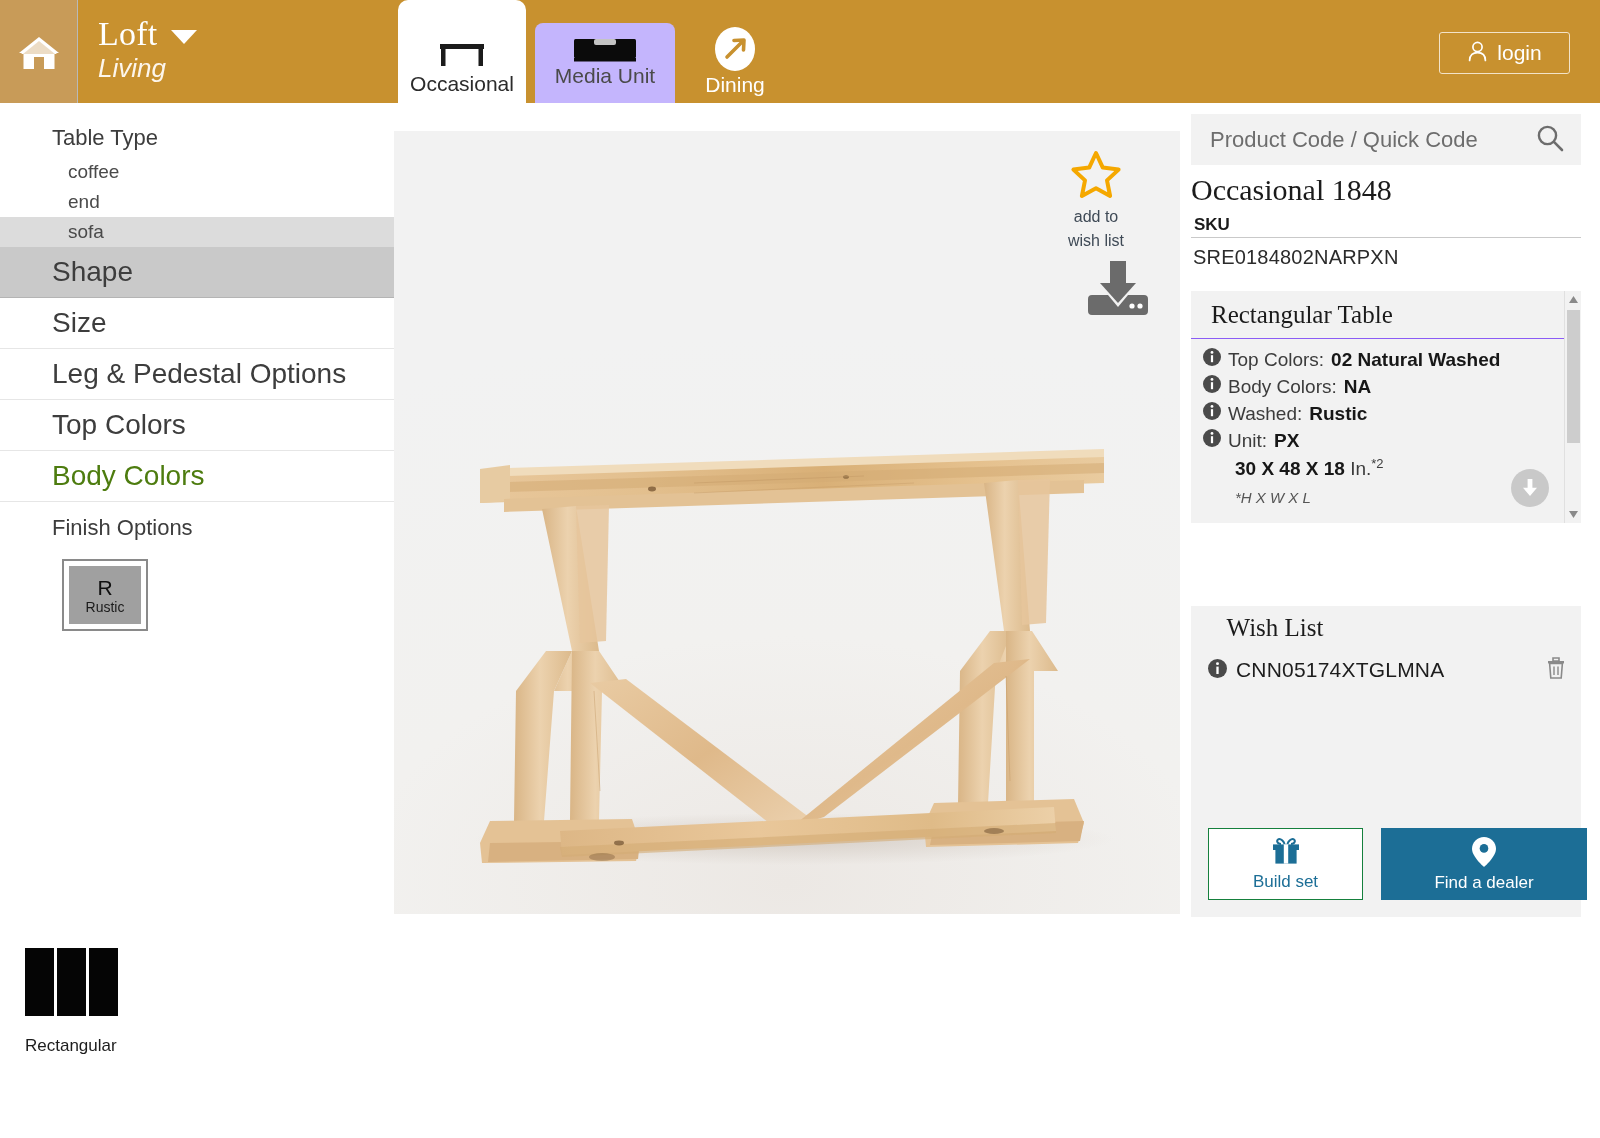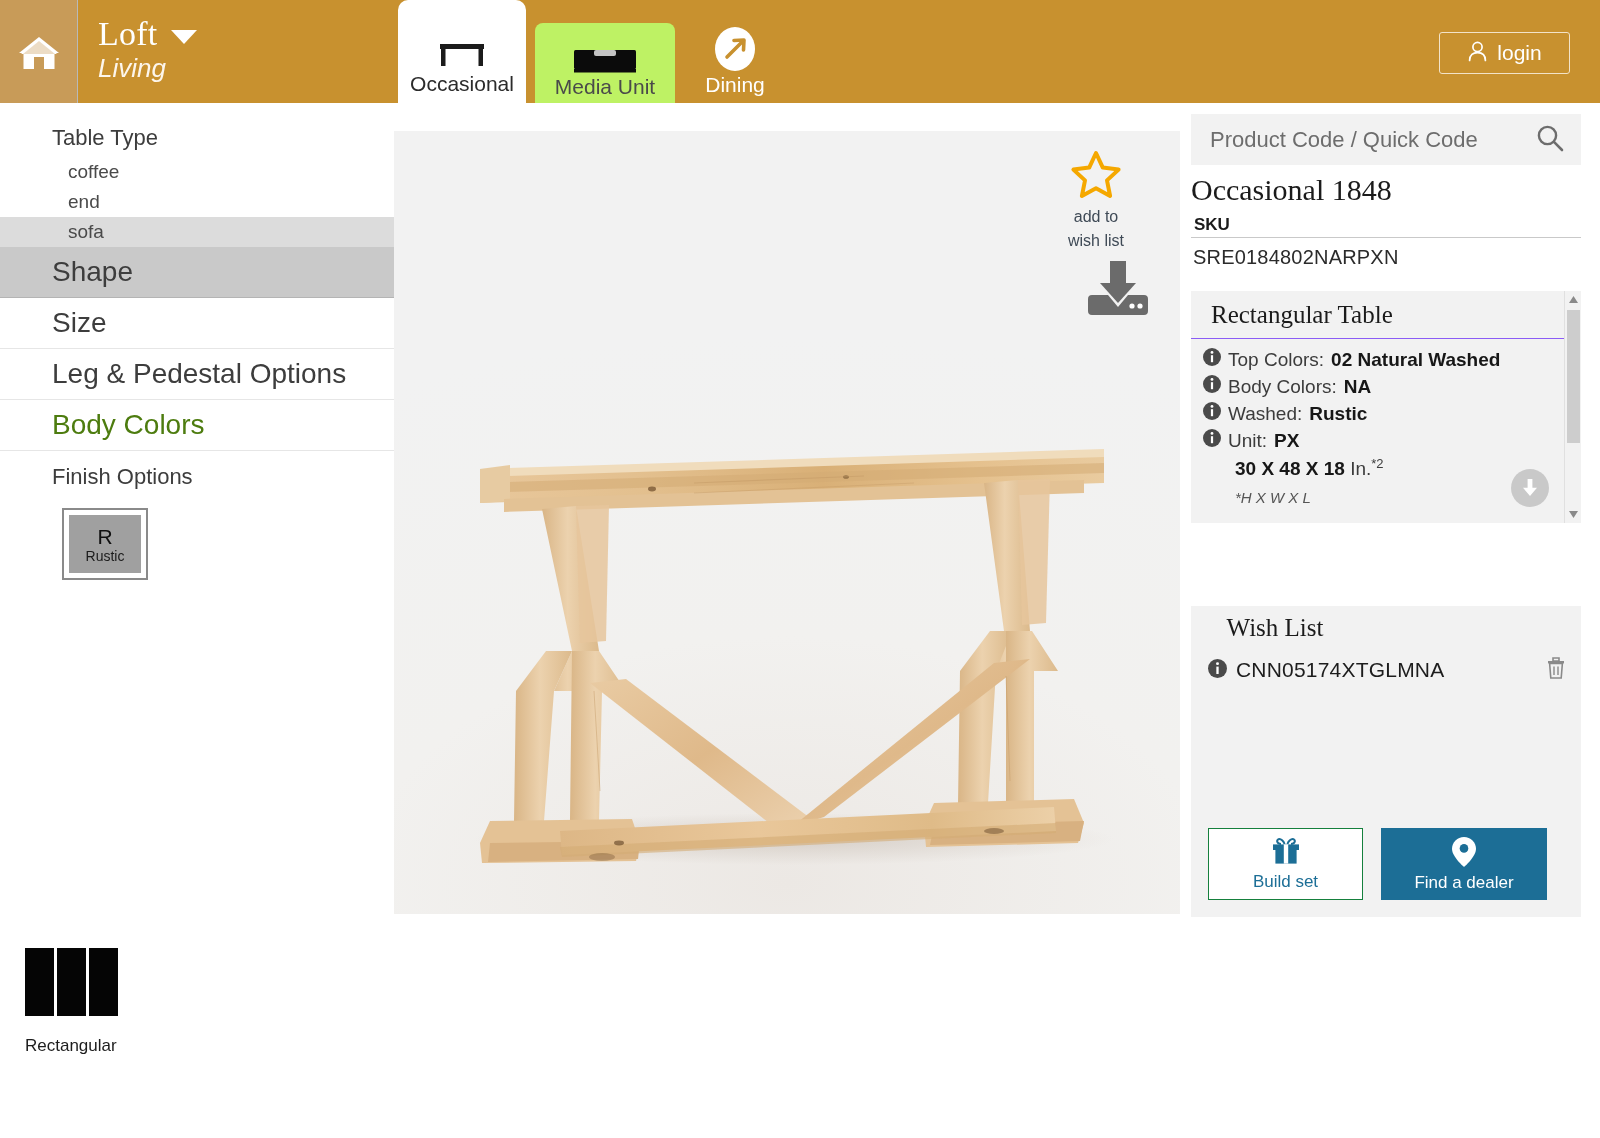--- a/index.html
+++ b/index.html
@@ -50,23 +50,24 @@
   .tab {
     position:relative; cursor:pointer;
     display:flex; flex-direction:column; align-items:center; justify-content:flex-end;
   }
   .tab.occasional {
     width:128px; height:103px; background:#ffffff;
     border-radius:10px 10px 0 0;
     padding-bottom:7px;
   }
   .tab.media {
-    width:140px; height:80px; background:#bef264;
+    width:140px; height:80px; background:#c4b5fd;
     border-radius:8px 8px 0 0; margin-left:9px;
     padding-bottom:4px;
+    justify-content:center;
   }
   .tab.dining {
     width:92px; height:92px; margin-left:14px; background:transparent;
     padding-bottom:6px;
   }
   .tab-label { font-size:21px; color:#2b2b2b; letter-spacing:0; }
   .tab.media .tab-label { color:#4a4a4a; font-size:21px; }
   .tab.dining .tab-label { color:#ffffff; font-size:21px; }
   .tab-icon { display:flex; align-items:flex-end; justify-content:center; }
   .tab.occasional .tab-icon { height:30px; margin-bottom:4px; }
@@ -212,21 +213,21 @@
   .trash-btn { cursor:pointer; }
 
   .wish-actions { position:absolute; left:17px; bottom:17px; display:flex; gap:18px; }
   .btn-build {
     width:155px; height:72px; background:#ffffff; border:1px solid #15803d;
     display:flex; flex-direction:column; align-items:center; justify-content:center; gap:3px;
     cursor:pointer;
   }
   .btn-build .lbl { font-size:17px; color:#1c6e96; }
   .btn-dealer {
-    width:166px; height:72px; background:#1c6e96;
+    width:206px; height:72px; background:#1c6e96;
     display:flex; flex-direction:column; align-items:center; justify-content:center; gap:1px;
     cursor:pointer;
   }
   .btn-dealer .lbl { font-size:17px; color:#ffffff; }
 
   
   .tbl-svg { position:absolute; left:0; top:0; }
 </style>
 </head>
 <body>
@@ -304,20 +305,21 @@
   <div class="sidebar">
     <div class="sb-group-title">Table Type</div>
 
     <div class="sb-sub">coffee</div>
     <div class="sb-sub">end</div>
     <div class="sb-sub selected">sofa</div>
 
     <div class="sb-row active">Shape</div>
     <div class="sb-row">Size</div>
     <div class="sb-row">Leg &amp; Pedestal Options</div>
+    <div class="sb-row">Top Colors</div>
     <div class="sb-row disabled">Body Colors</div>
 
     <div class="sb-plain">Finish Options</div>
 
     <div class="swatch-wrap">
       <div class="swatch">
         <div class="swatch-inner">
           <div class="swatch-letter">R</div>
           <div class="swatch-name">Rustic</div>
         </div>

